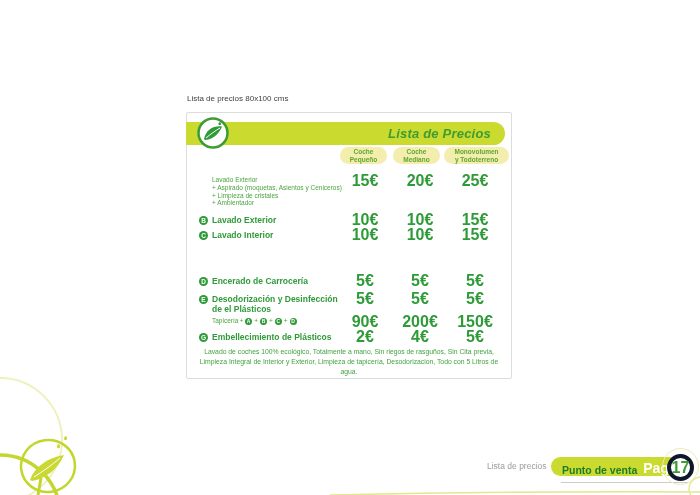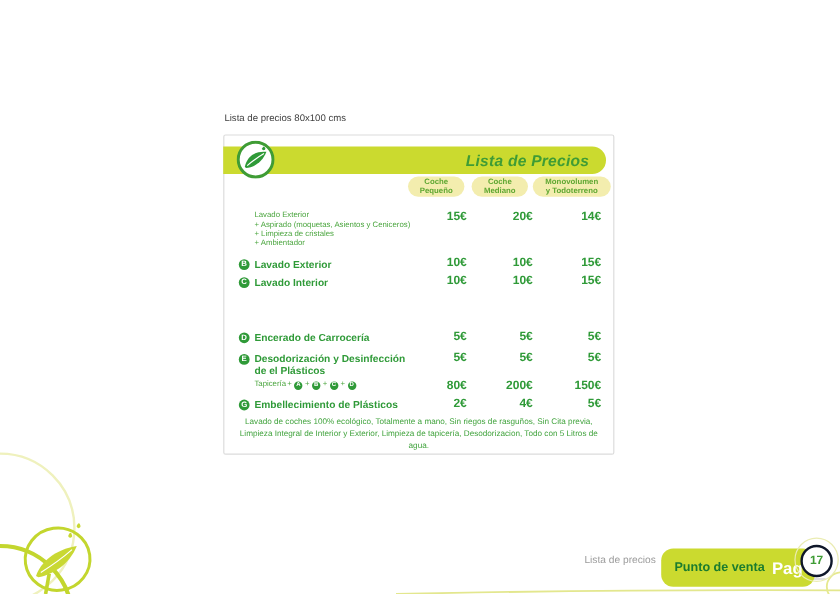--- a/index.html
+++ b/index.html
@@ -33,47 +33,47 @@
   .row.r1 { margin-bottom:5px; }
   .row.r2 { margin-bottom:6px; }
   .row.r3 { margin-bottom:8px;margin-top:36px; }
   .row.r4 { margin-bottom:3px; }
   .row.r5 { margin-bottom:7px; }
   .row-head { display:flex; align-items:flex-start; }
   .badge { width:9px; height:9px; border-radius:50%; background:#2f9a38; color:#fff;
            font-size:6.5px; font-weight:bold; display:flex; align-items:center;
            justify-content:center; margin:1px 4px 0 0; flex:0 0 auto; }
   .row-title { font-size:8.5px; font-weight:bold; color:#2f9a38; line-height:10px; white-space:pre-line; }
-  .price { position:absolute; top:0; font-size:10px; font-weight:bold; color:#2f9a38;
-           text-align:right; line-height:10px; }
+  .price { position:absolute; top:0; font-size:16px; font-weight:bold; color:#2f9a38;
+           text-align:center; line-height:10px; }
   .price.p0 { left:142px; width:48px; }
   .price.p1 { left:197px; width:48px; }
   .price.p2 { left:250px; width:52px; }
   .sublines div { margin-left:13px; font-size:6.5px; color:#4aa53e; line-height:7.8px; }
   .f-sub { margin-left:13px; margin-top:1px; font-size:6.5px; color:#4aa53e;
            display:flex; align-items:center; line-height:8px; }
   .mini-badge { width:7px; height:7px; border-radius:50%; background:#2f9a38; color:#fff;
                 font-size:5px; font-weight:bold; display:inline-flex; align-items:center;
                 justify-content:center; margin:0 1px; }
   .plus { margin:0 1px; }
 
   .note { position:absolute; left:8px; right:8px; top:234px; font-size:6.8px; line-height:10px;
           color:#41a33d; text-align:center; white-space:pre-line; }
 
   
   .footer-label { position:absolute; left:487px; top:461px; font-size:8.5px; color:#9b9b9b; }
-  .footer-pill  { position:absolute; left:551px; top:457px; width:128px; height:32px;
-                  background:#cbda2f; border-radius:10px; display:flex; align-items:center; z-index:1; }
+  .footer-pill  { position:absolute; left:551px; top:457px; width:128px; height:19px;
+                  background:#cbda2f; border-radius:10px; display:flex; align-items:flex-end; z-index:1; }
   .footer-pill-label { color:#1b7c2e; font-weight:bold; font-size:10.5px; margin-left:11px; }
   .footer-pag   { color:#ffffff; font-weight:bold; font-size:14px; margin-left:6px; }
   .ring17  { position:absolute; left:662px; top:448px; width:37px; height:37px; border-radius:50%;
              border:1.5px solid #eaecb2; box-sizing:border-box; z-index:2; }
   .circle17 { position:absolute; left:667px; top:454px; width:27px; height:27px; border-radius:50%;
-              background:#fff; border:2px solid #0f172a; box-sizing:border-box; color:#3f9c35;
-              font-weight:bold; font-size:10px; display:flex; align-items:center;
+              background:#fff; border:4px solid #0f172a; box-sizing:border-box; color:#3f9c35;
+              font-weight:bold; font-size:16px; display:flex; align-items:center;
               justify-content:center; z-index:3; }
   .footer-rule { position:absolute; left:561px; top:482px; width:127px; height:1px; background:#cbcbcb; }
 </style>
 </head>
 <body>
 
 <div class="page">
 
   <svg class="deco" viewBox="0 0 700 495">
     <g>
@@ -117,21 +117,21 @@
     <div class="rows" id="rows">
         <div class="row r0">
           <div class="sublines">
             <div>Lavado Exterior</div>
             <div>+ Aspirado (moquetas, Asientos y Ceniceros)</div>
             <div>+ Limpieza de cristales</div>
             <div>+ Ambientador</div>
           </div>
           <span class="price p0">15€</span>
           <span class="price p1">20€</span>
-          <span class="price p2">14€</span>
+          <span class="price p2">25€</span>
         </div>
         <div class="row r1">
           <div class="row-head">
             <span class="badge">B</span>
             <span class="row-title">Lavado Exterior</span>
           </div>
           <span class="price p0">10€</span>
           <span class="price p1">10€</span>
           <span class="price p2">15€</span>
         </div>
@@ -168,21 +168,21 @@
             <span>Tapicería</span>
             <span class="plus">+</span>
             <span class="mini-badge">A</span>
             <span class="plus">+</span>
             <span class="mini-badge">B</span>
             <span class="plus">+</span>
             <span class="mini-badge">C</span>
             <span class="plus">+</span>
             <span class="mini-badge">D</span>
           </div>
-          <span class="price p0">80€</span>
+          <span class="price p0">90€</span>
           <span class="price p1">200€</span>
           <span class="price p2">150€</span>
         </div>
         <div class="row r6">
           <div class="row-head">
             <span class="badge">G</span>
             <span class="row-title">Embellecimiento de Plásticos</span>
           </div>
           <span class="price p0">2€</span>
           <span class="price p1">4€</span>

